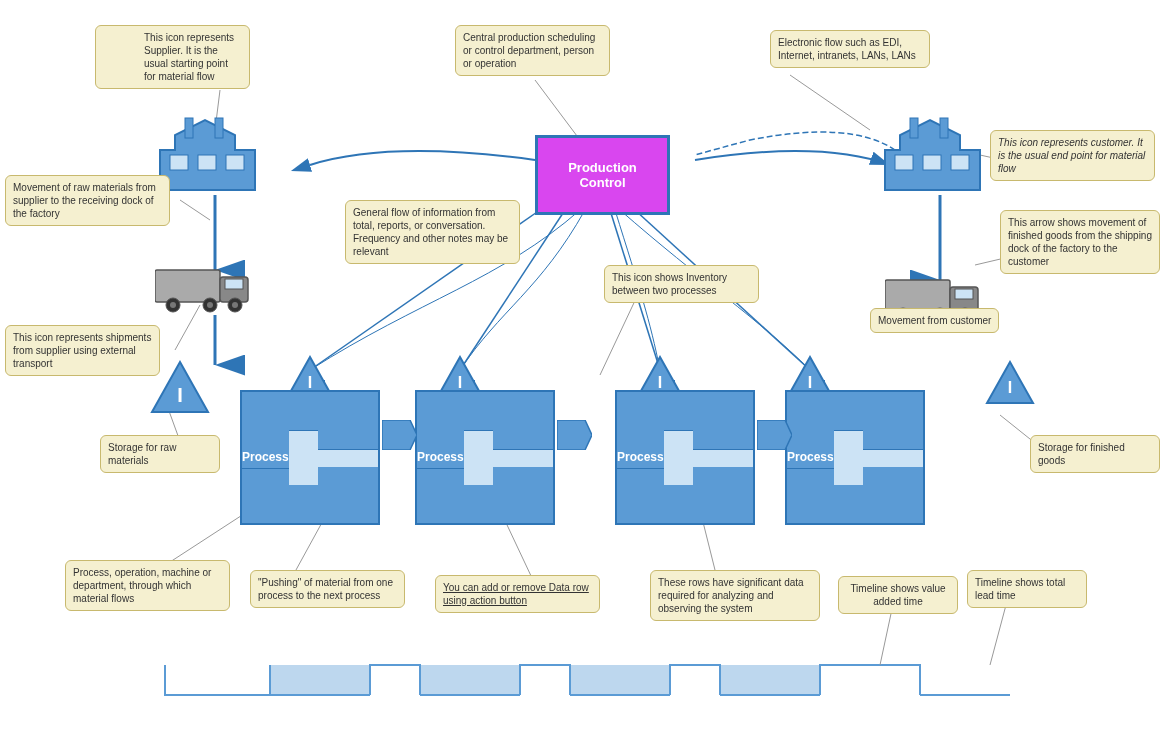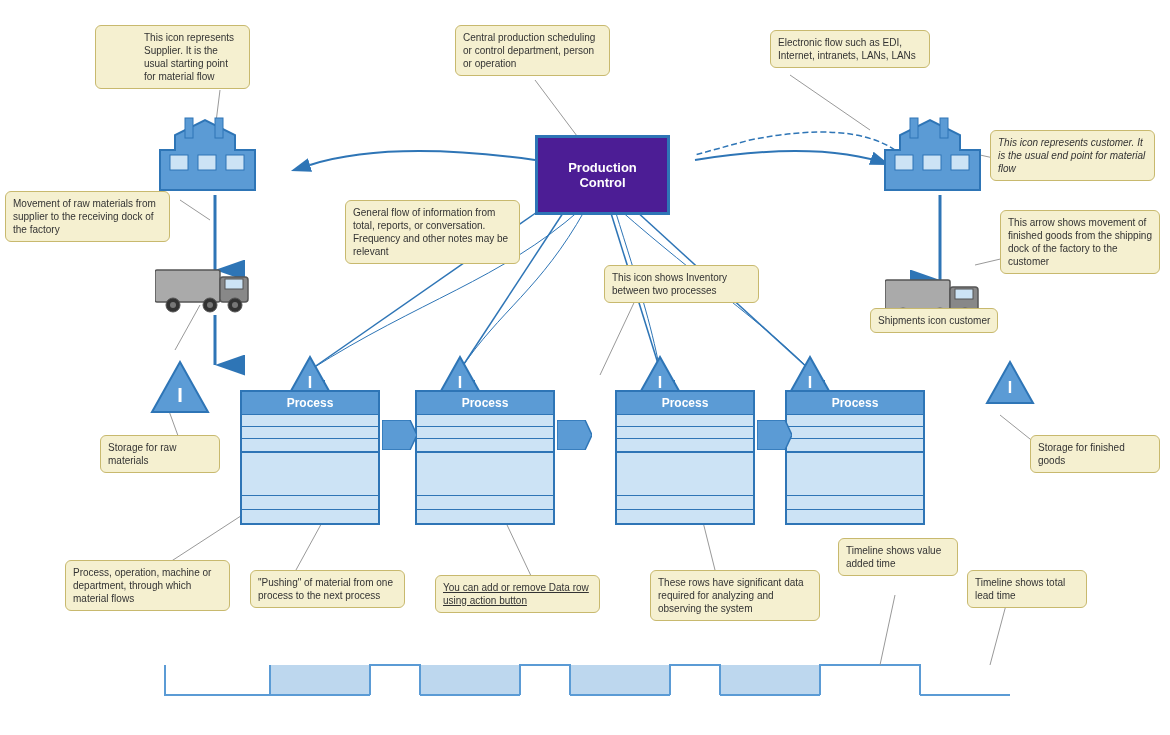--- a/index.html
+++ b/index.html
@@ -32,21 +32,21 @@
       color: #333;
       max-width: 160px;
     }
 
     
     .process-box {
       position: absolute;
       background: #5b9bd5;
       border: 2px solid #2e75b6;
       display: flex;
-      flex-direction: column;
+      flex-direction: row;
       align-items: center;
     }
     .process-box-header {
       background: #5b9bd5;
       color: #fff;
       font-weight: bold;
       font-size: 12px;
       width: 100%;
       text-align: center;
       padding: 4px 0;
@@ -54,21 +54,21 @@
     }
 
     
     .truck-area {
       position: absolute;
     }
 
     
     .prod-control {
       position: absolute;
-      background: #4c1d95;
+      background: #d946ef;
       border: 3px solid #2e75b6;
       color: #fff;
       font-weight: bold;
       font-size: 14px;
       text-align: center;
       display: flex;
       align-items: center;
       justify-content: center;
       padding: 24px;
     }
@@ -368,24 +368,27 @@
   <div style="position:absolute; left:757px; top:420px;">
     <svg width="35" height="30">
       <polygon points="0,0 28,0 35,15 28,30 0,30" fill="#5b9bd5" stroke="#2e75b6" stroke-width="1.5"></polygon>
     </svg>
   </div>
 
   <div class="callout" style="left:95px; top:25px; max-width:155px;padding-left:48px;">
     <span>This icon represents Supplier. It is the usual starting point for material flow</span>
   </div>
 
-  <div class="callout" style="left:5px; top:191px; max-width:165px;">
+  <div class="callout" style="left:5px; top:175px; max-width:165px;">
     <span>Movement of raw materials from supplier to the receiving dock of the factory</span>
   </div>
 
+  <div class="callout" style="left:5px; top:325px; max-width:155px;">
+    <span>This icon represents shipments from supplier using external transport</span>
+  </div>
 
   <div class="callout" style="left:100px; top:435px; max-width:120px;">
     <span>Storage for raw materials</span>
   </div>
 
   <div class="callout" style="left:455px; top:25px; max-width:155px;">
     <span>Central production scheduling or control department, person or operation</span>
   </div>
 
   <div class="callout" style="left:345px; top:200px; max-width:175px;">
@@ -402,21 +405,21 @@
 
   <div class="callout" style="left:990px; top:130px; max-width:165px;font-style:italic;">
     <span>This icon represents customer. It is the usual end point for material flow</span>
   </div>
 
   <div class="callout" style="left:1000px; top:210px; max-width:160px;">
     <span>This arrow shows movement of finished goods from the shipping dock of the factory to the customer</span>
   </div>
 
   <div class="callout" style="left:870px; top:308px; max-width:160px;">
-    <span>Shipments icon customer</span>
+    <span>Movement from customer</span>
   </div>
 
   <div class="callout" style="left:1030px; top:435px; max-width:130px;">
     <span>Storage for finished goods</span>
   </div>
 
   <div class="callout" style="left:65px; top:560px; max-width:165px;">
     <span>Process, operation, machine or department, through which material flows</span>
   </div>
 
@@ -425,21 +428,21 @@
   </div>
 
   <div class="callout" style="left:435px; top:575px; max-width:165px;text-decoration:underline;">
     <span>You can add or remove Data row using action button</span>
   </div>
 
   <div class="callout" style="left:650px; top:570px; max-width:170px;">
     <span>These rows have significant data required for analyzing and observing the system</span>
   </div>
 
-  <div class="callout" style="left:838px; top:538px; max-width:120px;">
+  <div class="callout" style="left:838px; top:576px; max-width:120px;text-align:center;">
     <span>Timeline shows value added time</span>
   </div>
 
   <div class="callout" style="left:967px; top:570px; max-width:120px;">
     <span>Timeline shows total lead time</span>
   </div>
 
 </div>
 
 </body></html>

